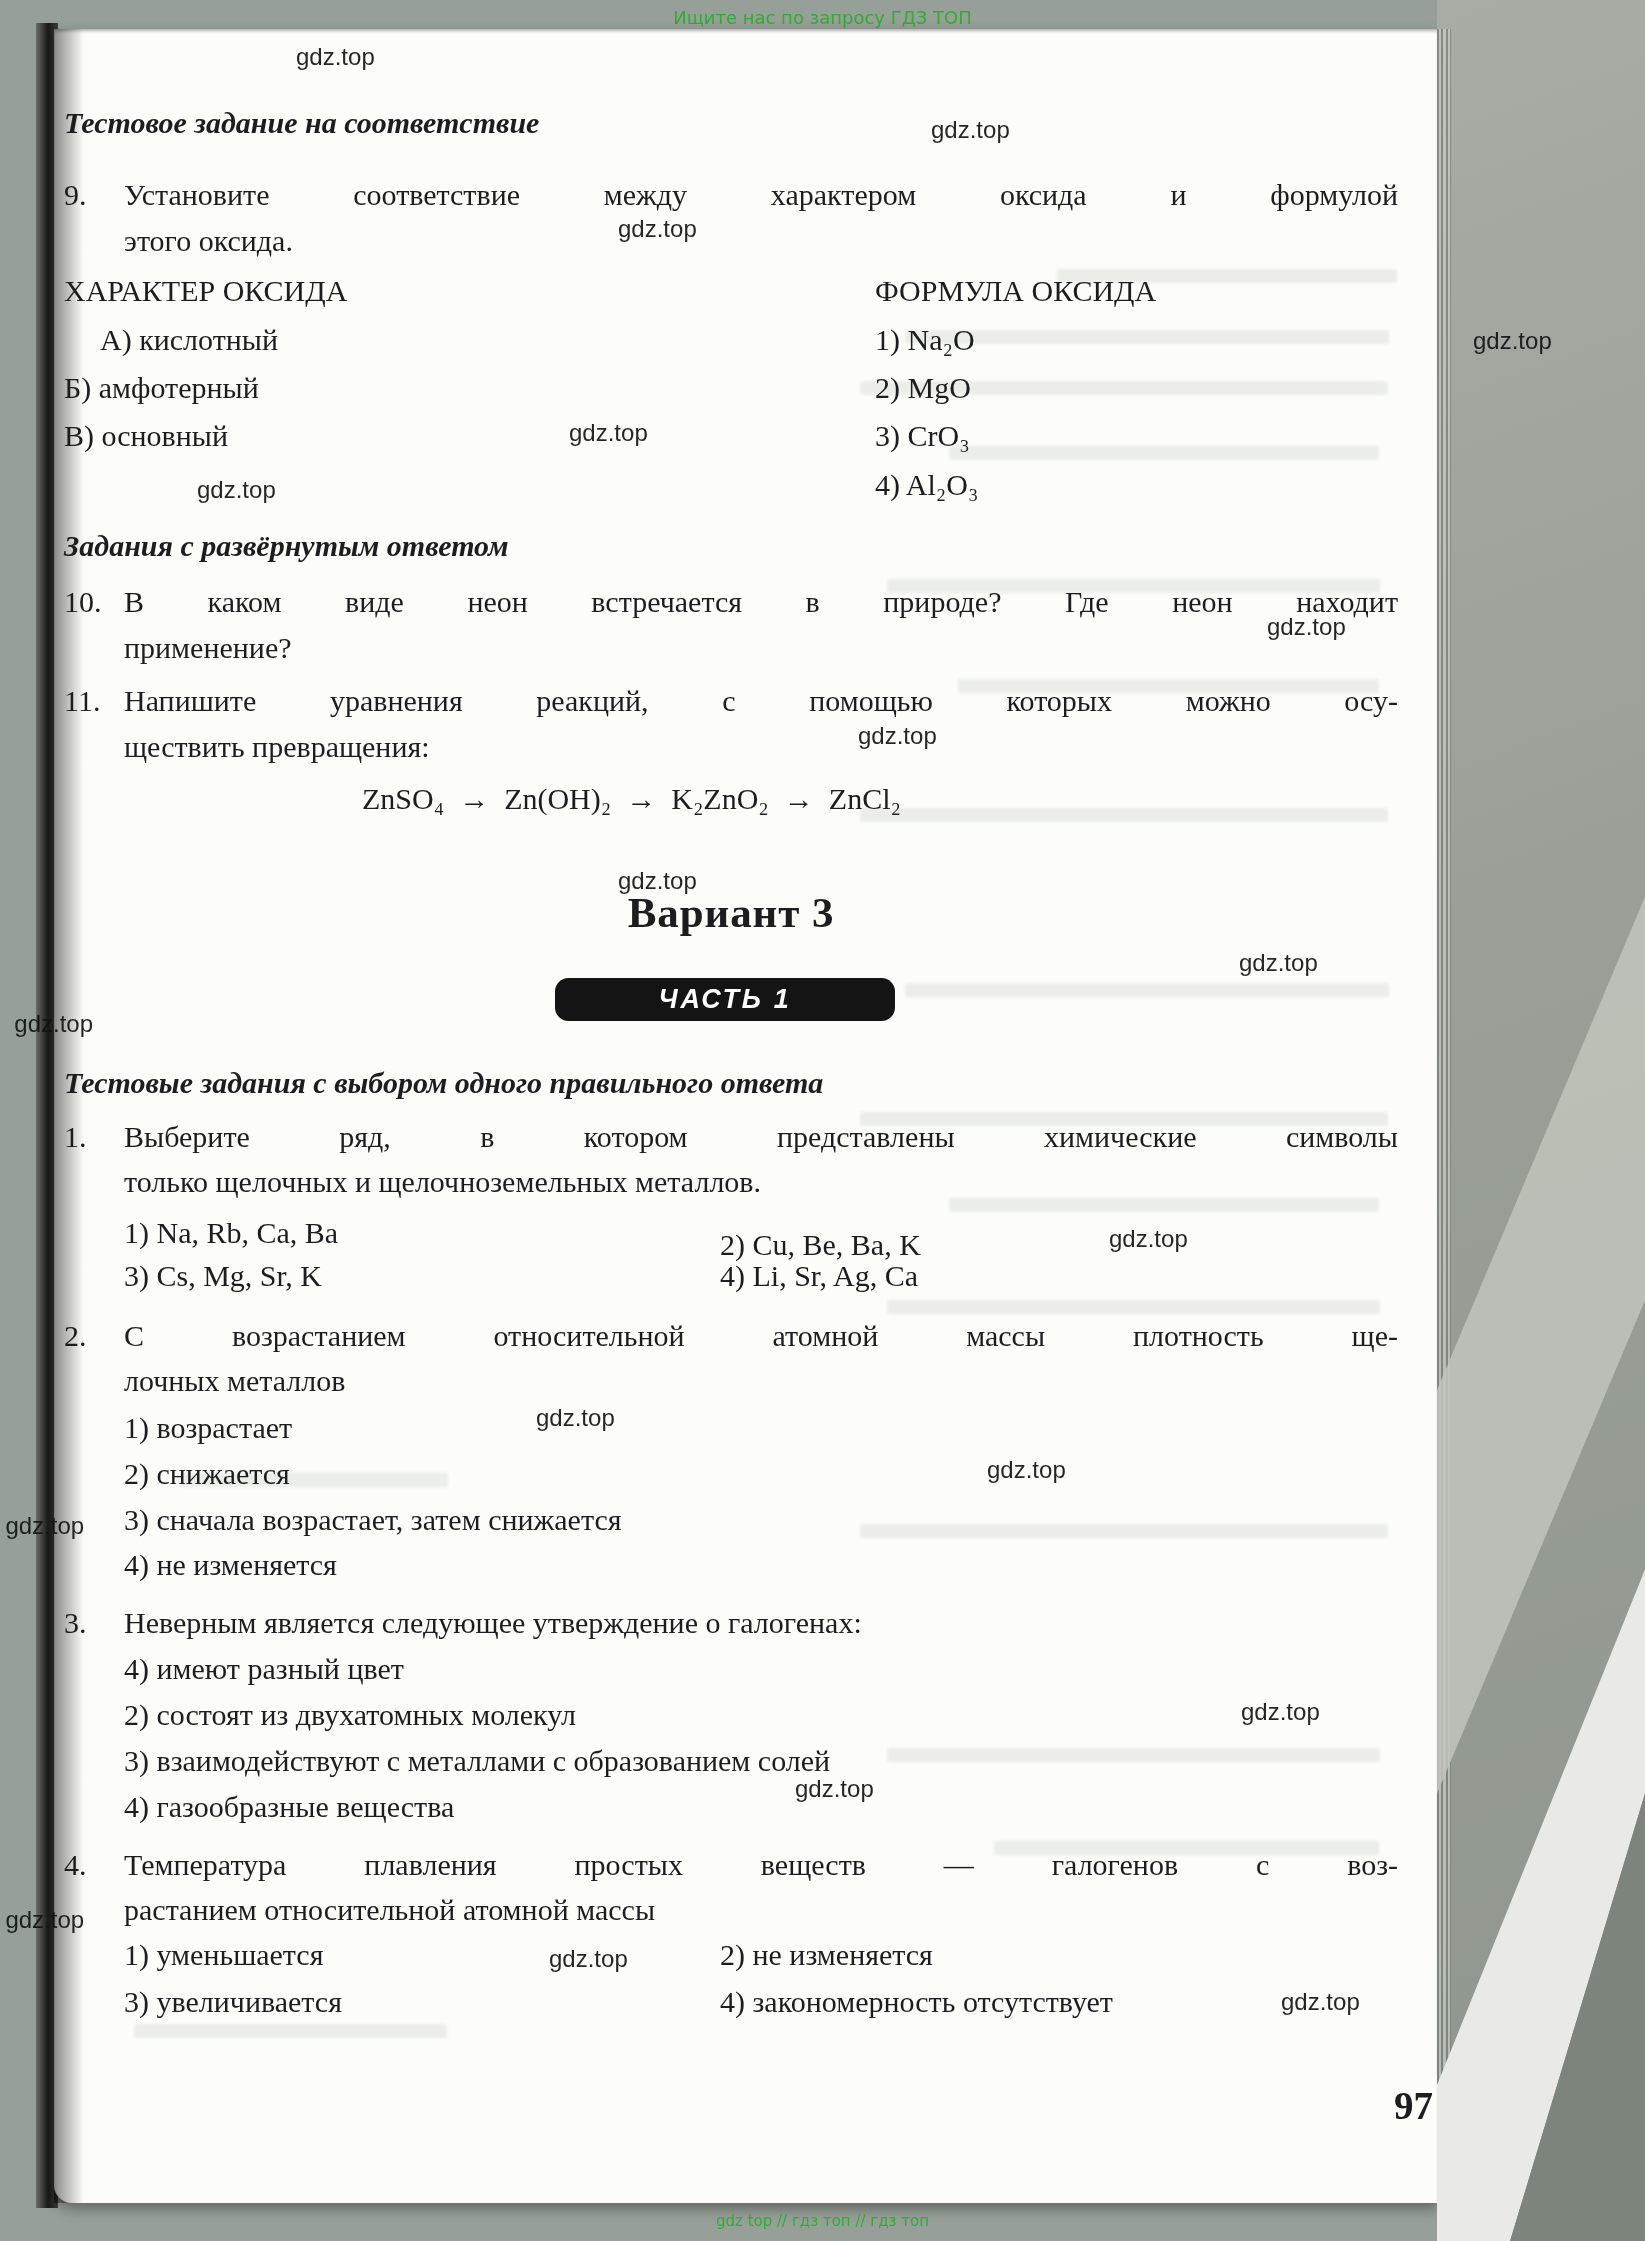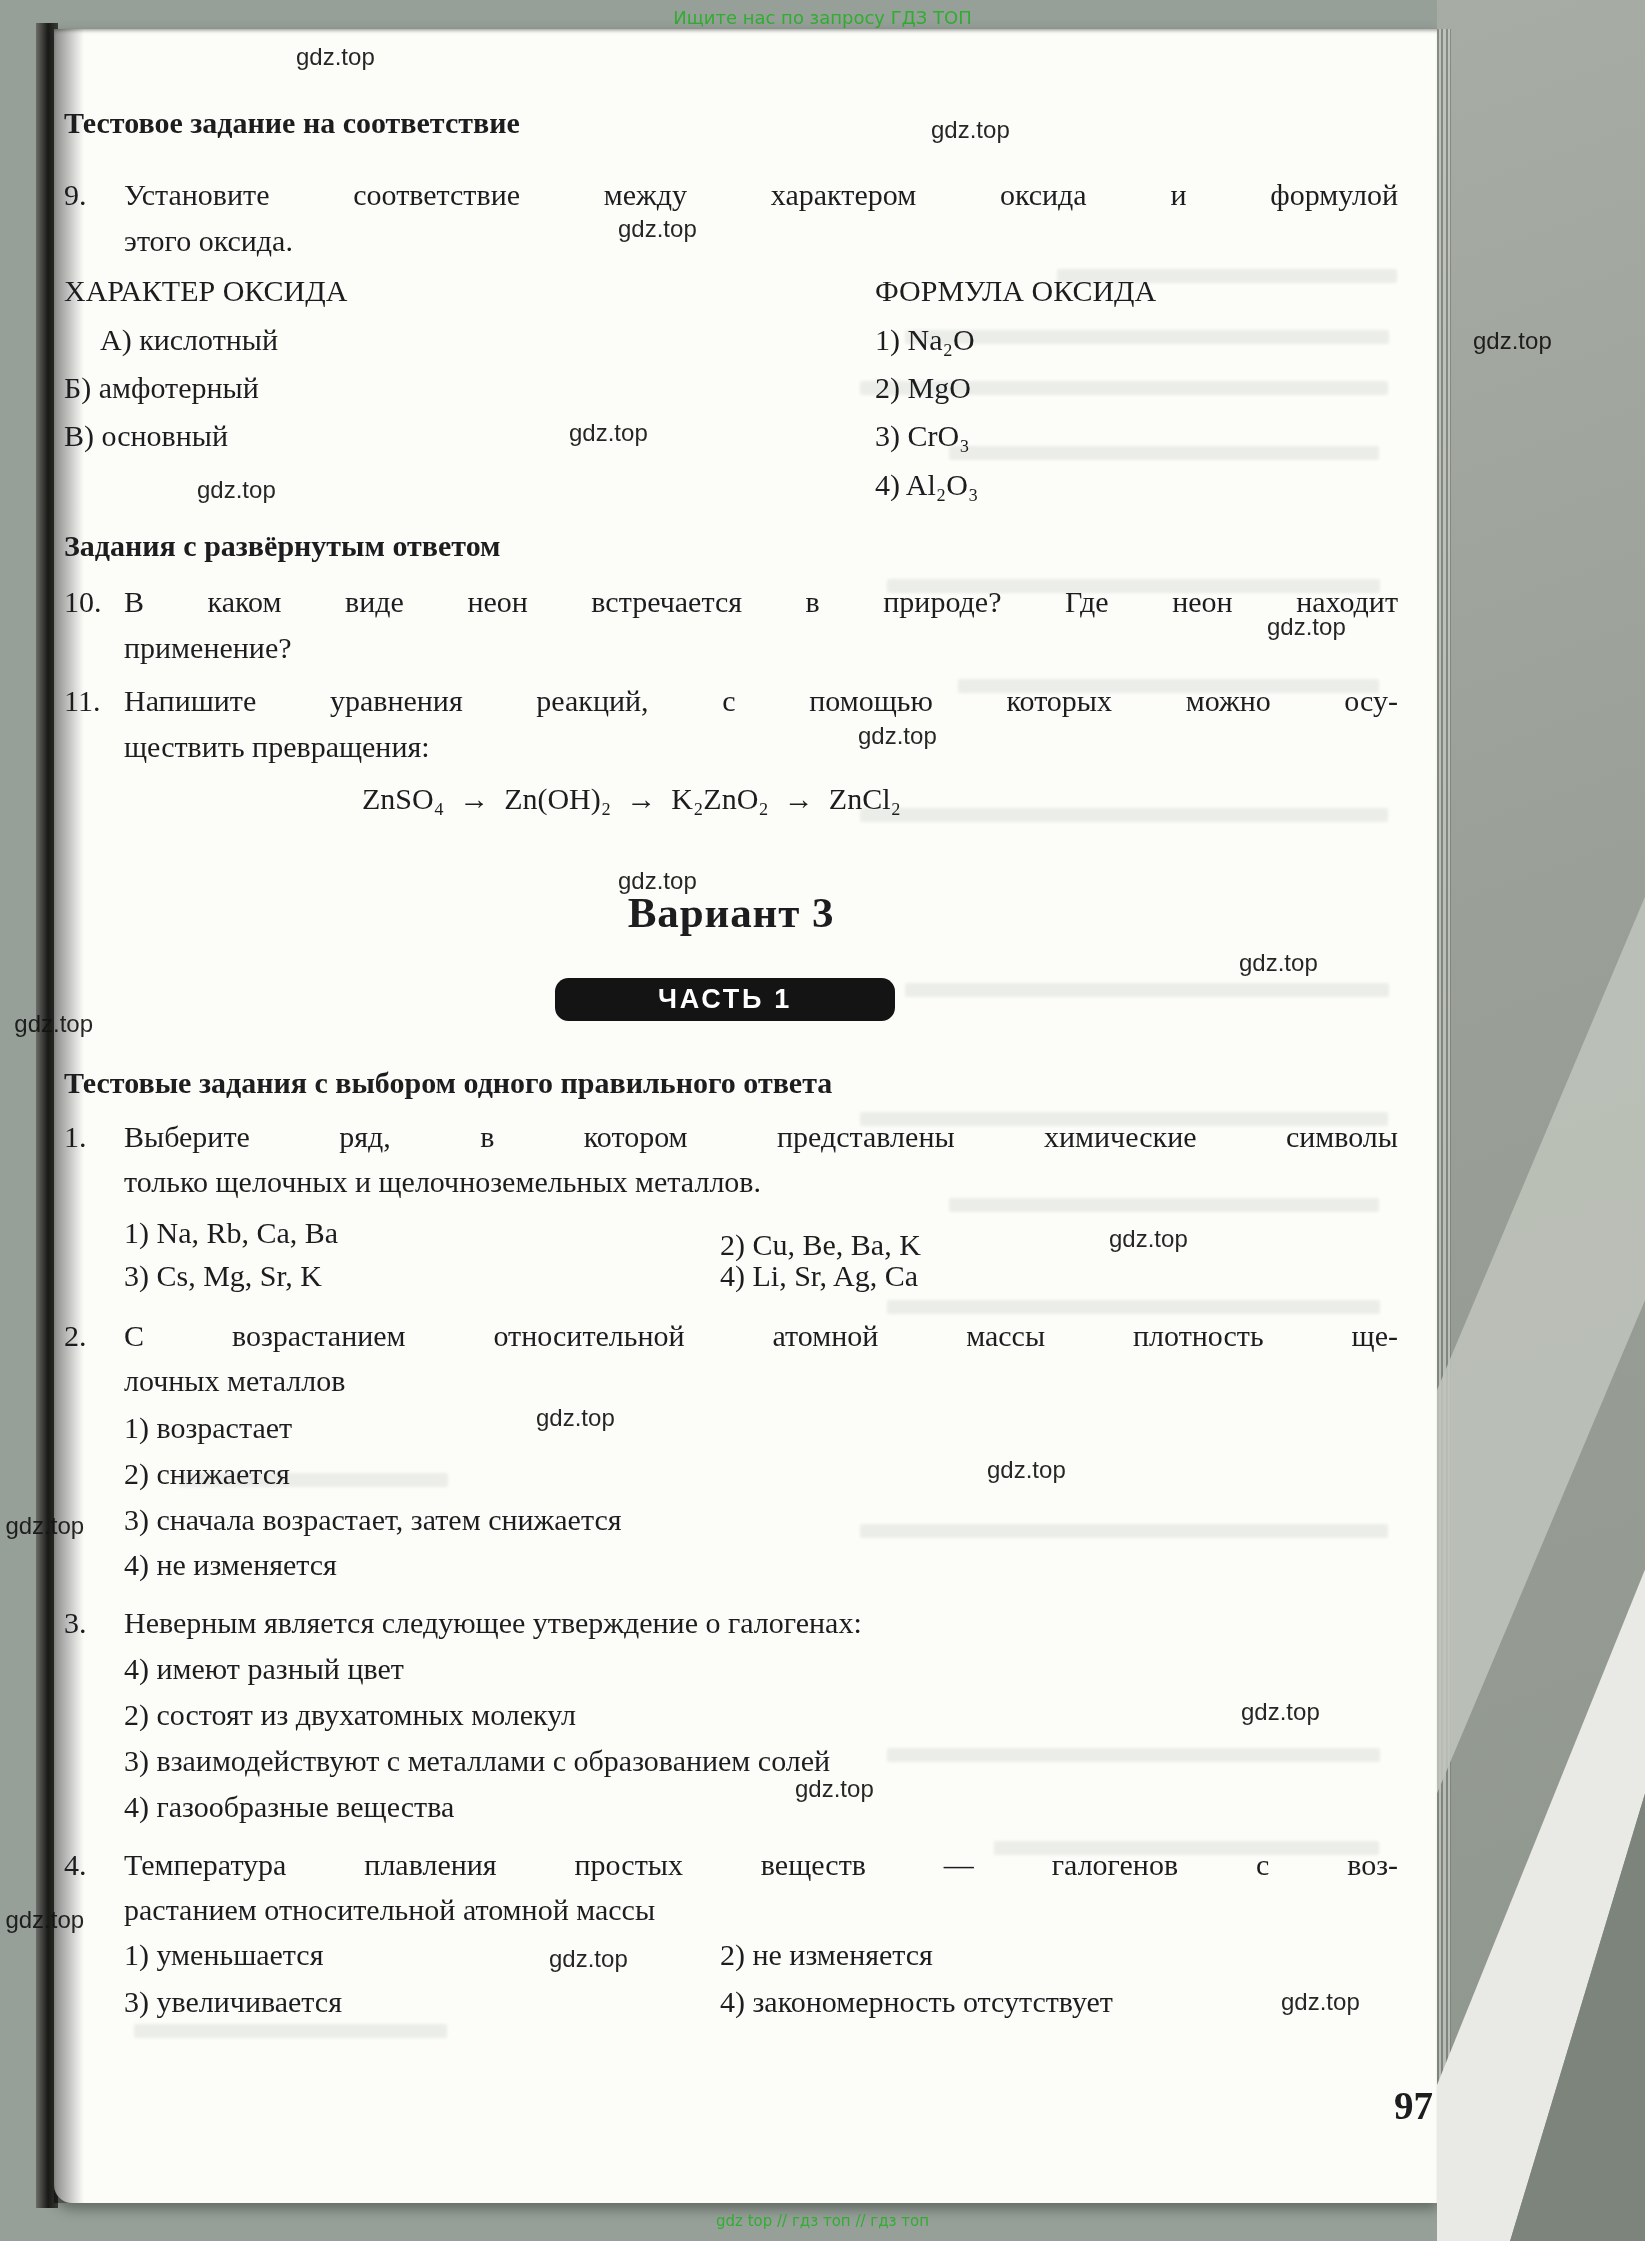--- a/index.html
+++ b/index.html
@@ -59,37 +59,38 @@
     clip-path:polygon(35% 100%,100% 80%,100% 100%);
   }
 
   
   .t {
     position:absolute;
     font-size:30px; line-height:38px;
     color:#1d1d20;
     white-space:pre;
   }
-  .b { font-weight:bold; }
+  .b { font-weight:bold;font-style:italic; }
   .just {
     white-space:normal;
     width:1274px;
     text-align:justify;
     -moz-text-align-last:justify;
     text-align-last:justify;
   }
   .center { text-align:center; white-space:normal; }
   .variant-title { font-size:43px; font-weight:bold; letter-spacing:0.9px; }
   .badge {
     position:absolute; left:555px; top:978px; width:340px; height:43px;
     background:#141414; border-radius:13.4px;
     color:#ffffff;
     font-family:"Liberation Sans","DejaVu Sans",sans-serif;
     font-weight:bold; font-size:27px; line-height:43px; letter-spacing:2.7px;
     text-align:center;
+    font-style:italic;
   }
   .pagenum { font-size:39px; font-weight:bold; }
 
   .wm {
     position:absolute;
     font-family:"Liberation Sans","DejaVu Sans",sans-serif;
     font-size:24px; line-height:27px;
     color:rgba(18,18,18,.92);
     white-space:pre;
   }

